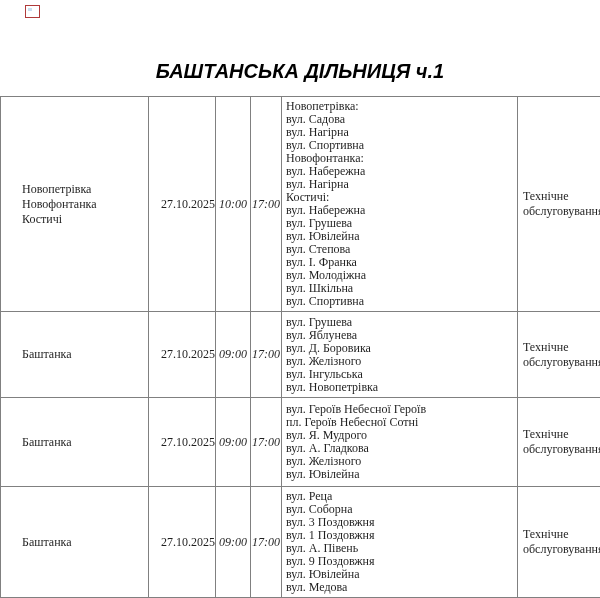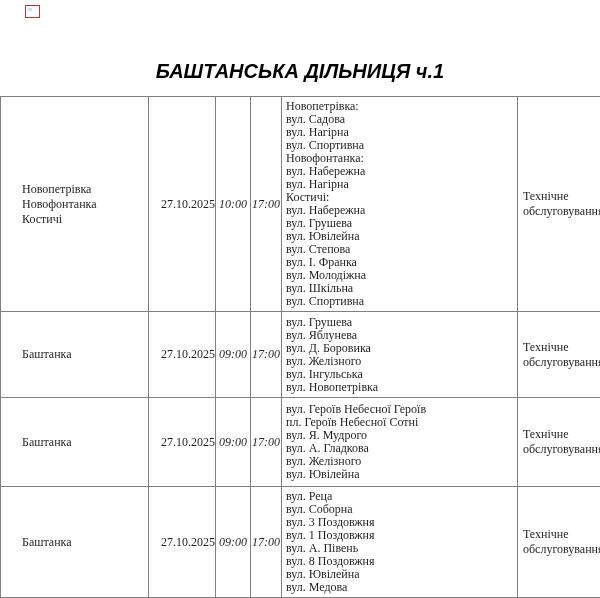--- a/index.html
+++ b/index.html
@@ -179,21 +179,21 @@
           </td>
           <td class="cell-date">27.10.2025</td>
           <td class="cell-time">09:00</td>
           <td class="cell-time">17:00</td>
           <td class="cell-streets">
             <div>вул. Реца</div>
             <div>вул. Соборна</div>
             <div>вул. 3 Поздовжня</div>
             <div>вул. 1 Поздовжня</div>
             <div>вул. А. Півень</div>
-            <div>вул. 8 Поздовжня</div>
+            <div>вул. 9 Поздовжня</div>
             <div>вул. Ювілейна</div>
             <div>вул. Медова</div>
           </td>
           <td class="cell-worktype">Технічне обслуговування</td>
         </tr>
         <tr style="height: 14px;">
           <td class="cell-locality"></td>
           <td class="cell-date"></td>
           <td class="cell-time"></td>
           <td class="cell-time"></td>

